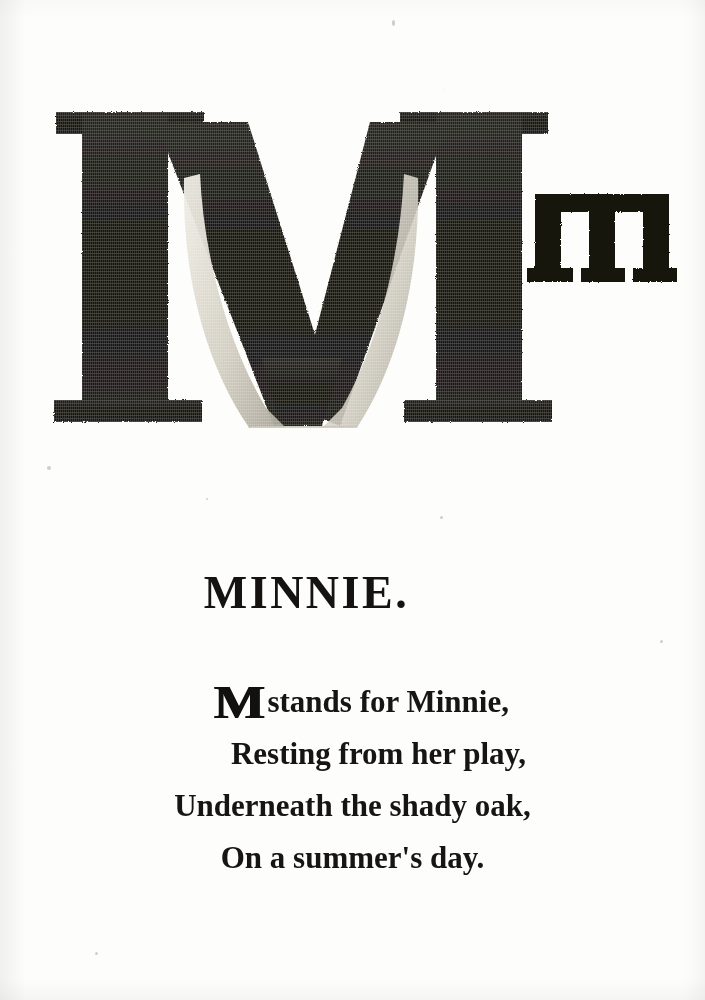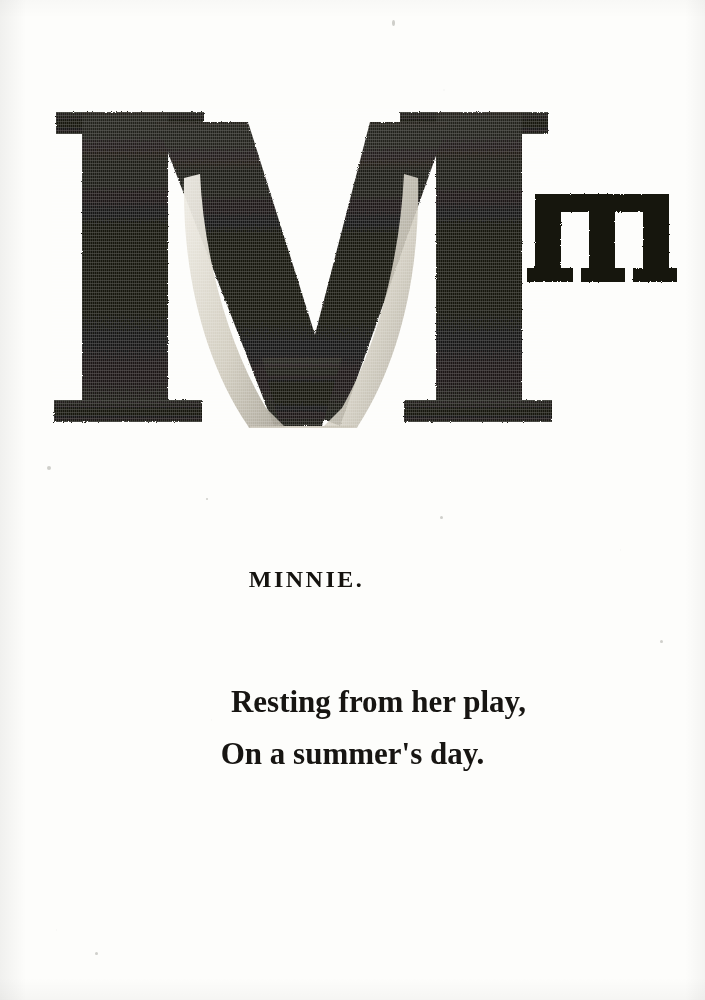--- a/index.html
+++ b/index.html
@@ -88,21 +88,21 @@
 
   
   .caption {
     position: absolute;
     left: 0;
     top: 566px;
     width: 613px;
     text-align: center;
     font-family: "Liberation Serif", serif;
     font-weight: bold;
-    font-size: 24px;
+    font-size: 46px;
     letter-spacing: 2.5px;
     color: #15130f;
   }
 
   
   .verse {
     position: absolute;
     left: 0;
     top: 676px;
     width: 705px;
@@ -220,16 +220,18 @@
           <rect x="54" y="82" width="44" height="14"></rect>
           <rect x="106" y="82" width="44" height="14"></rect>
         </g>
       </svg>
     </div>
   </div>
 
   <div class="caption">MINNIE.</div>
 
   <div class="verse">
+    <span class="line line-1"><span class="drop-cap">M</span><span>stands for Minnie,</span></span>
     <span class="line line-2">Resting from her play,</span>
+    <span class="line line-3">Underneath the shady oak,</span>
     <span class="line line-4">On a summer's day.</span>
   </div>
 </div>
 
 </body></html>

